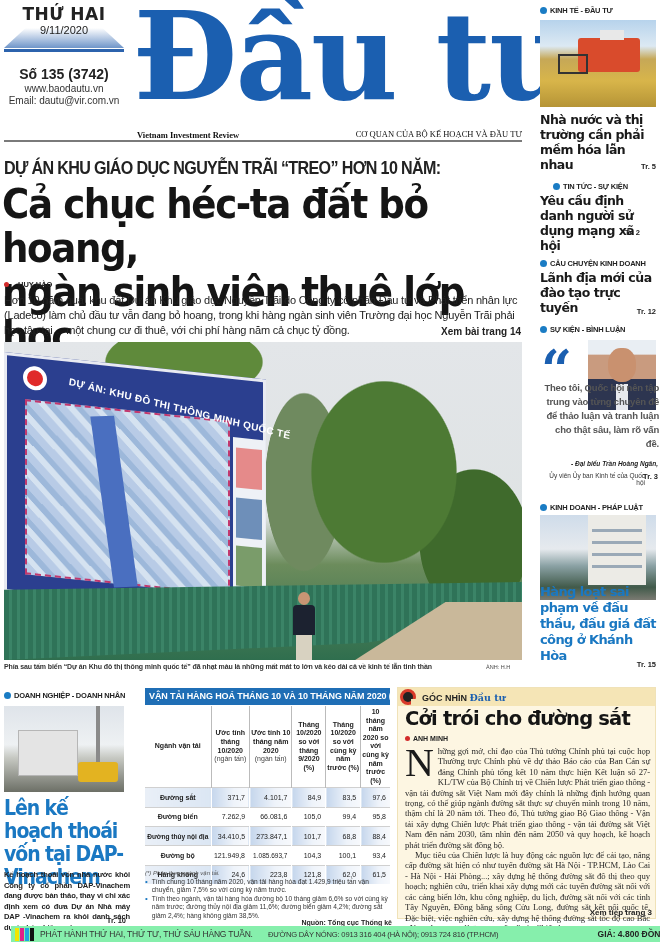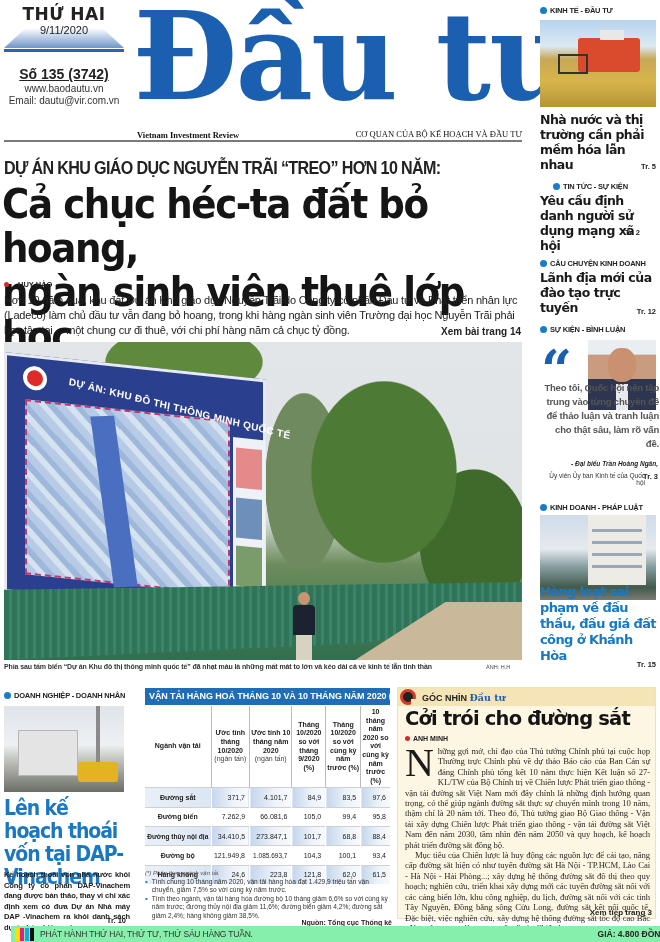--- a/index.html
+++ b/index.html
@@ -9,21 +9,21 @@
 
   
   .date-box { left: 4px; top: 4px; width: 120px; height: 48px; text-align: center; }
   .weekday { font-family: "DejaVu Sans", sans-serif; font-weight: 700; font-size: 17px; color: #222; letter-spacing: 0.5px; line-height: 20px; }
   .date-num { font-size: 11px; color: #222; line-height: 12px; position: relative; z-index: 2; }
   .date-trap { left: 4px; top: 28px; width: 120px; height: 20px;
     background: linear-gradient(#ffffff, #6f95c9);
     clip-path: polygon(18% 0, 82% 0, 100% 100%, 0 100%); }
   .date-line { left: 4px; top: 49px; width: 120px; height: 3px; background: #2c63ad; }
   .issue { left: 4px; top: 66px; width: 120px; text-align: center; }
-  .issue-no { font-size: 14px; font-weight: bold; color: #222; line-height: 17px; text-decoration: underline; }
+  .issue-no { font-size: 14px; font-weight: bold; color: #222; line-height: 17px; }
   .issue-web, .issue-mail { font-size: 10px; color: #333; line-height: 12px; }
 
   .logo { left: 133px; top: -8px; font-family: "DejaVu Serif", serif; font-weight: bold; font-size: 122px; line-height: 128px; color: #1b5fb0; letter-spacing: -2px; transform: scaleX(0.98); transform-origin: left; }
   .vir { left: 137px; top: 130px; font-family: "Liberation Serif", serif; font-weight: bold; font-size: 8.5px; color: #111; }
   .agency { left: 330px; top: 129px; width: 192px; text-align: right; font-family: "Liberation Serif", serif; font-size: 8.5px; color: #111; }
   .mast-rule { left: 4px; top: 140px; width: 518px; height: 2px; background: #7a7a7a; }
 
   
   .kicker { left: 4px; top: 158px; width: 520px; font-family: "Liberation Sans", sans-serif; font-size: 17.5px; font-weight: bold; color: #222; letter-spacing: -0.7px; transform: scaleX(0.92); transform-origin: left; white-space: nowrap; }
   .headline { left: 2px; top: 182px; width: 540px; font-family: "DejaVu Sans", sans-serif; font-weight: bold; font-size: 40px; line-height: 44px; color: #151515; letter-spacing: -1.5px; transform: scaleX(0.93); transform-origin: left; }
@@ -339,14 +339,15 @@
 <div class="abs op-more">Xem tiếp trang 3</div>
 
 <div class="abs footer">
   <div class="cmyk">
     <i style="background:#f2e600"></i>
       <i style="background:#e0208a"></i>
       <i style="background:#1ea6e0"></i>
       <i style="background:#111"></i>
   </div>
   <div class="f-left">PHÁT HÀNH THỨ HAI, THỨ TƯ, THỨ SÁU HÀNG TUẦN.</div>
+  <div class="f-mid">ĐƯỜNG DÂY NÓNG: 0913 316 404 (HÀ NỘI);  0913 724 816 (TP.HCM)</div>
   <div class="f-price">GIÁ: 4.800 ĐỒNG</div>
 </div>
 
 </body></html>

